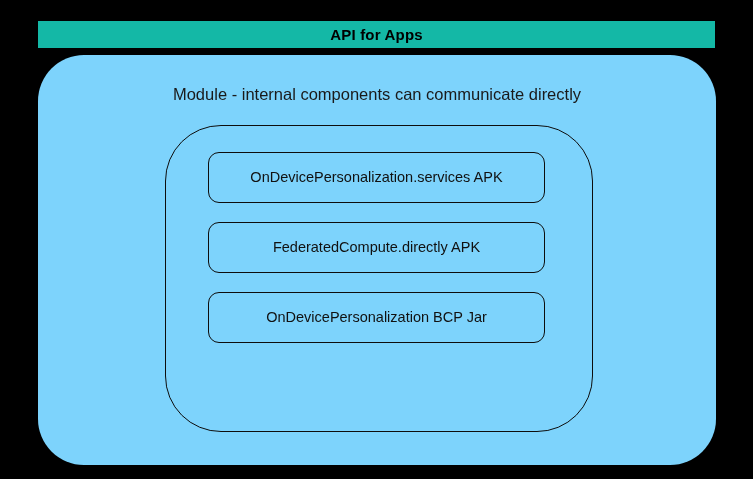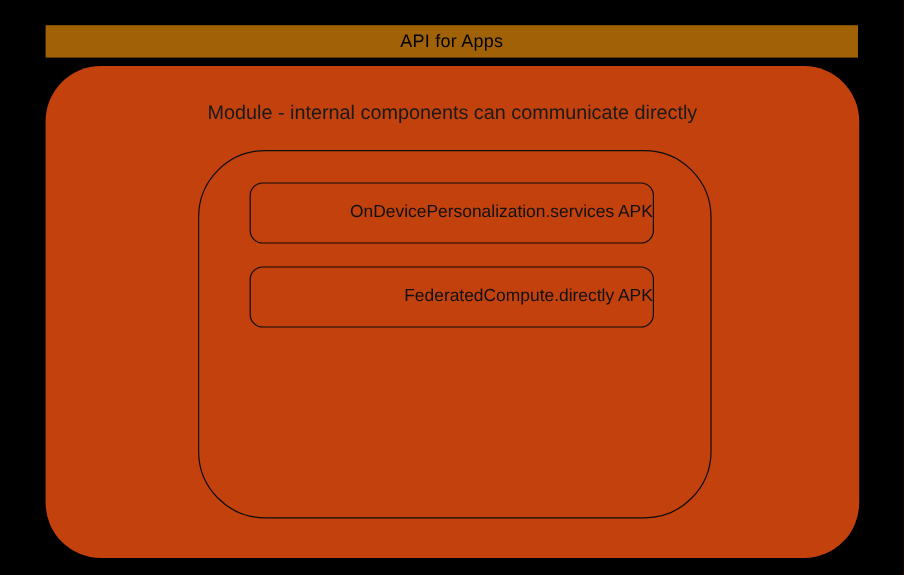--- a/index.html
+++ b/index.html
@@ -20,40 +20,41 @@
     overflow: hidden;
   }
 
   
   .api-banner {
     position: absolute;
     left: 38px;
     top: 21px;
     width: 677px;
     height: 27px;
-    background: #a16207;
+    background: #14b8a6;
     display: flex;
     align-items: center;
     justify-content: center;
+    font-weight: bold;
   }
   .api-banner-label {
     font-size: 15px;
     color: #000000;
     letter-spacing: 0.2px;
     line-height: 1;
   }
 
   
   .module-panel {
     position: absolute;
     left: 38px;
     top: 55px;
     width: 678px;
     height: 410px;
-    background: #c2410c;
+    background: #7dd3fc;
     border-radius: 46px;
   }
 
   .module-caption {
     position: absolute;
     left: 0;
     top: 31px;
     width: 100%;
     text-align: center;
     font-size: 16.5px;
@@ -83,21 +84,21 @@
     flex-direction: column;
     gap: 19px;
   }
   .component-box {
     height: 51px;
     border: 1.4px solid #0d0d0d;
     border-radius: 11px;
     box-sizing: border-box;
     display: flex;
     align-items: center;
-    justify-content: flex-end;
+    justify-content: center;
     background: transparent;
   }
   .component-label {
     font-size: 14.5px;
     color: #111111;
     line-height: 1;
     white-space: nowrap;
   }
 </style>
 </head>
@@ -118,17 +119,20 @@
     <div class="component-list">
 
       <div class="component-box">
         <span class="component-label">OnDevicePersonalization.services APK</span>
       </div>
 
       <div class="component-box">
         <span class="component-label">FederatedCompute.directly APK</span>
       </div>
 
+      <div class="component-box">
+        <span class="component-label">OnDevicePersonalization BCP Jar</span>
+      </div>
 
 
     </div>
   </div>
 </div>
 
 </body></html>

